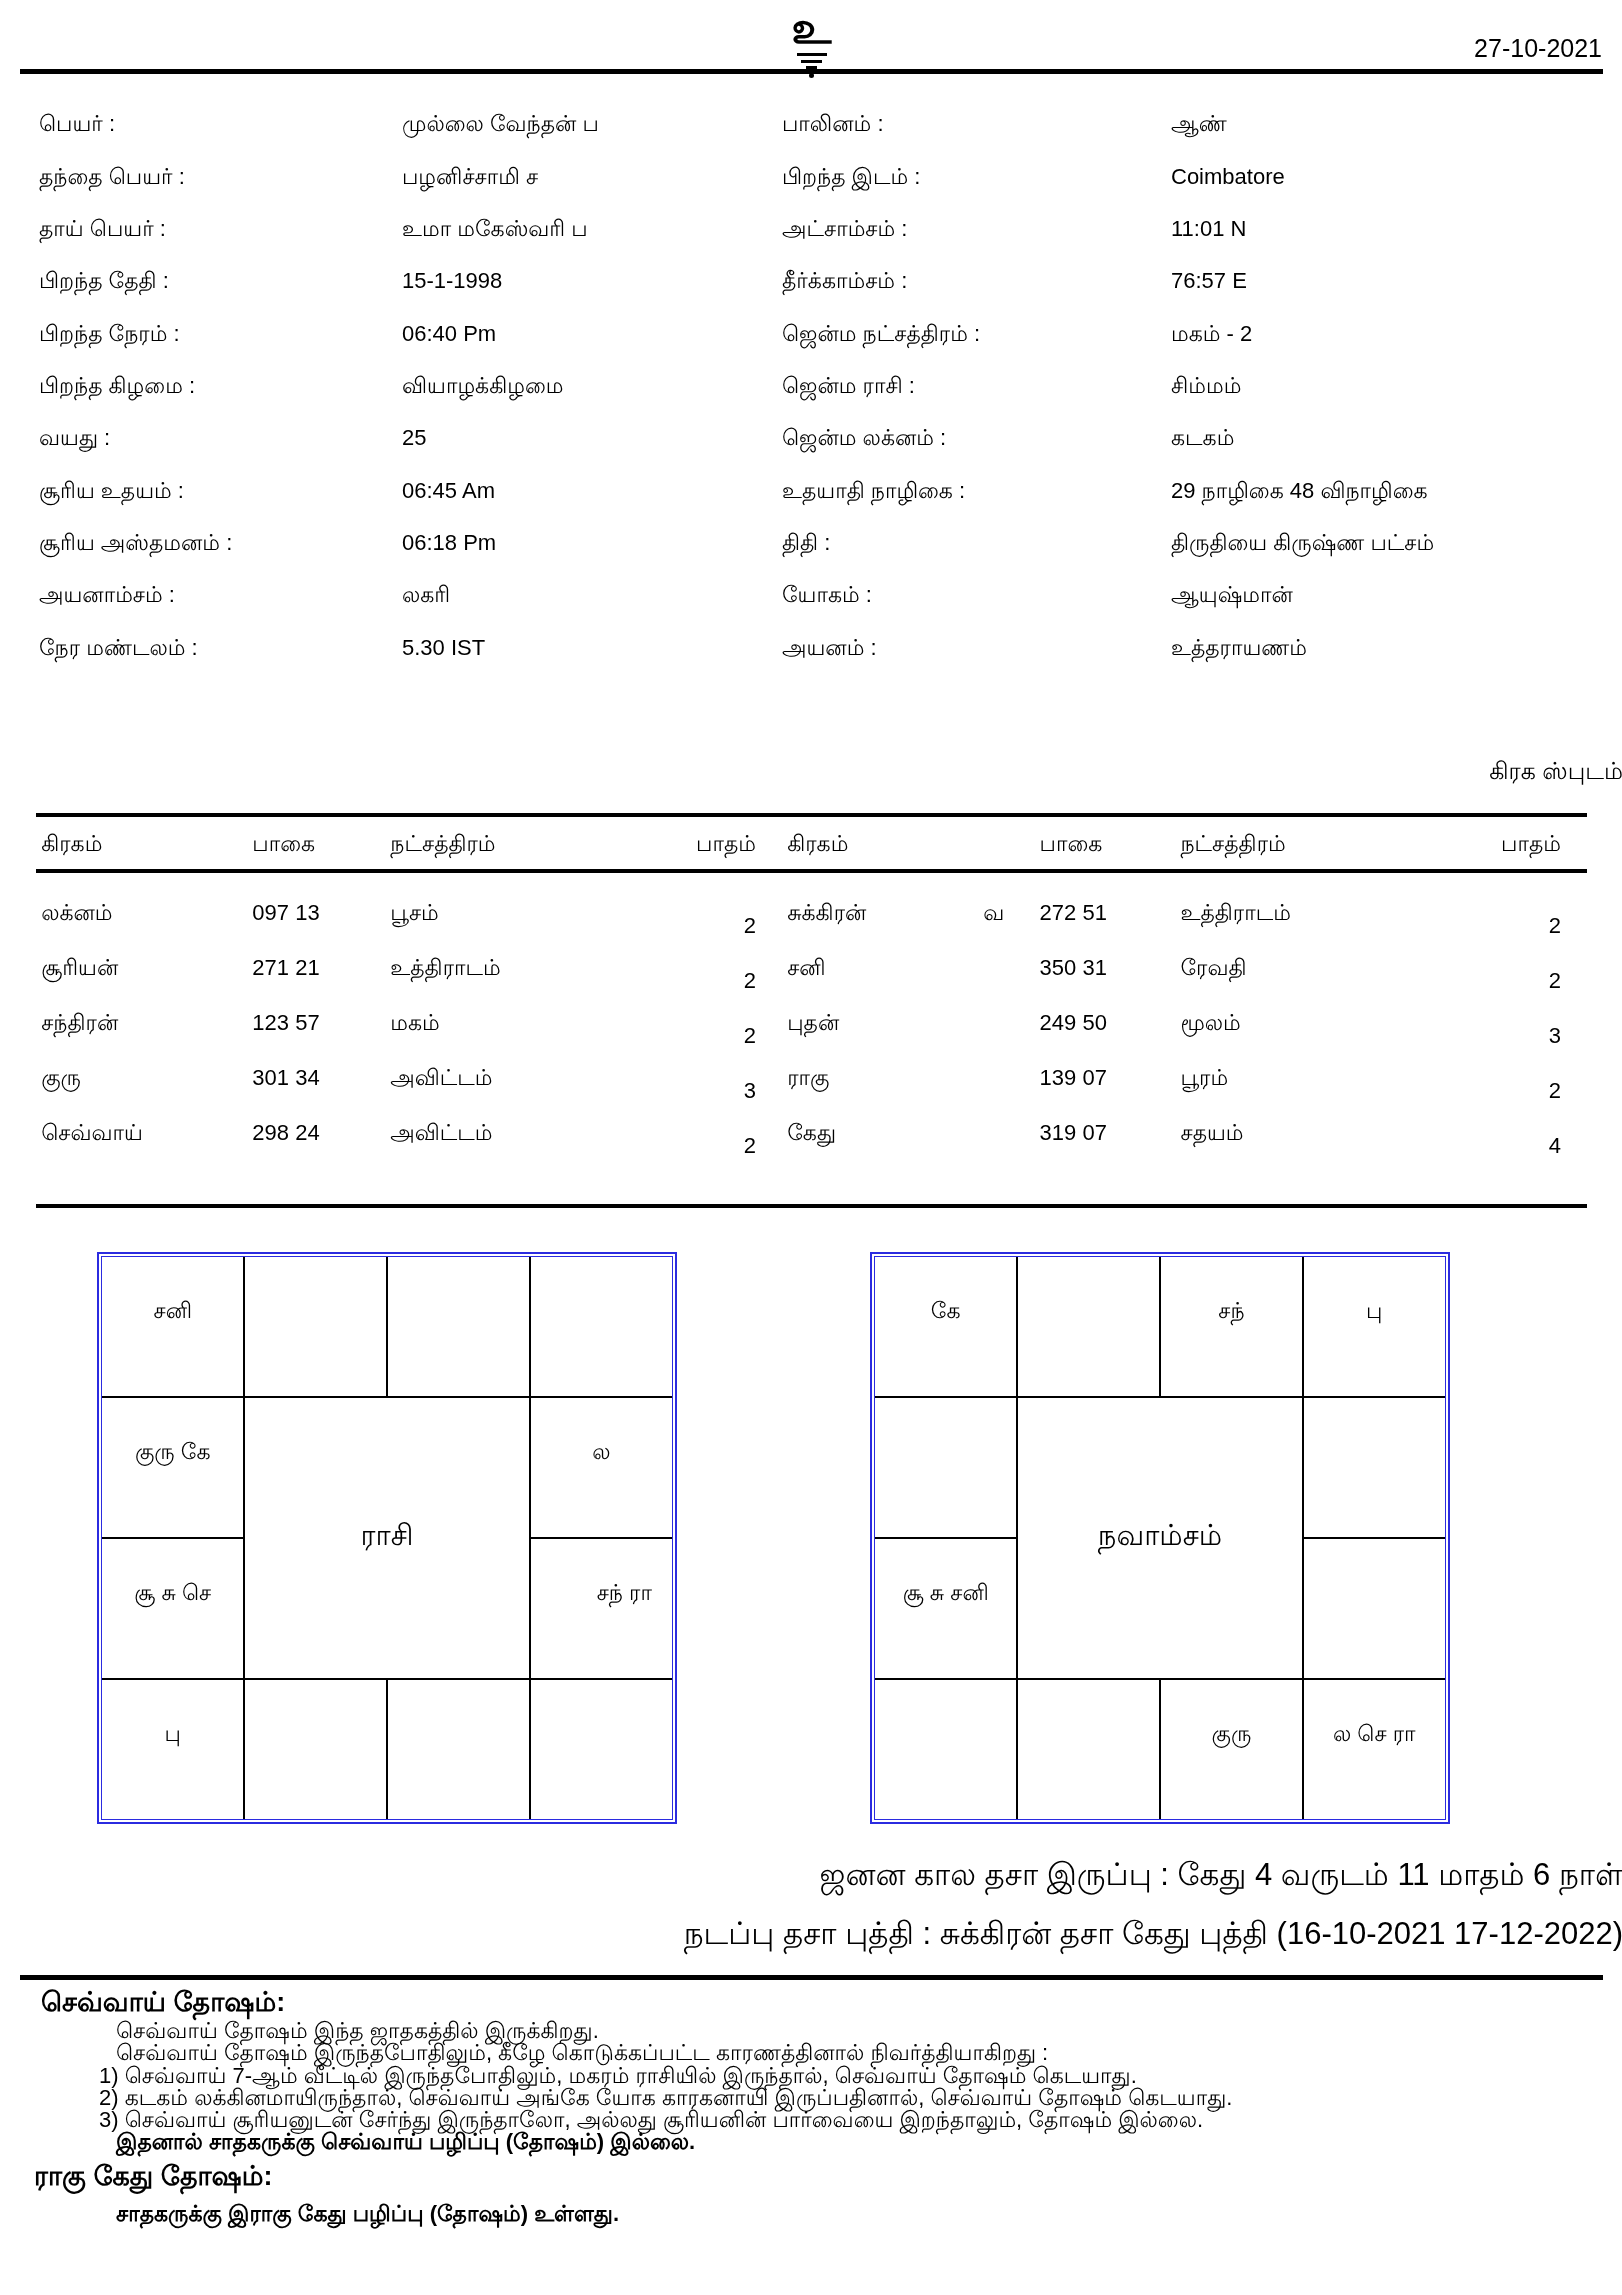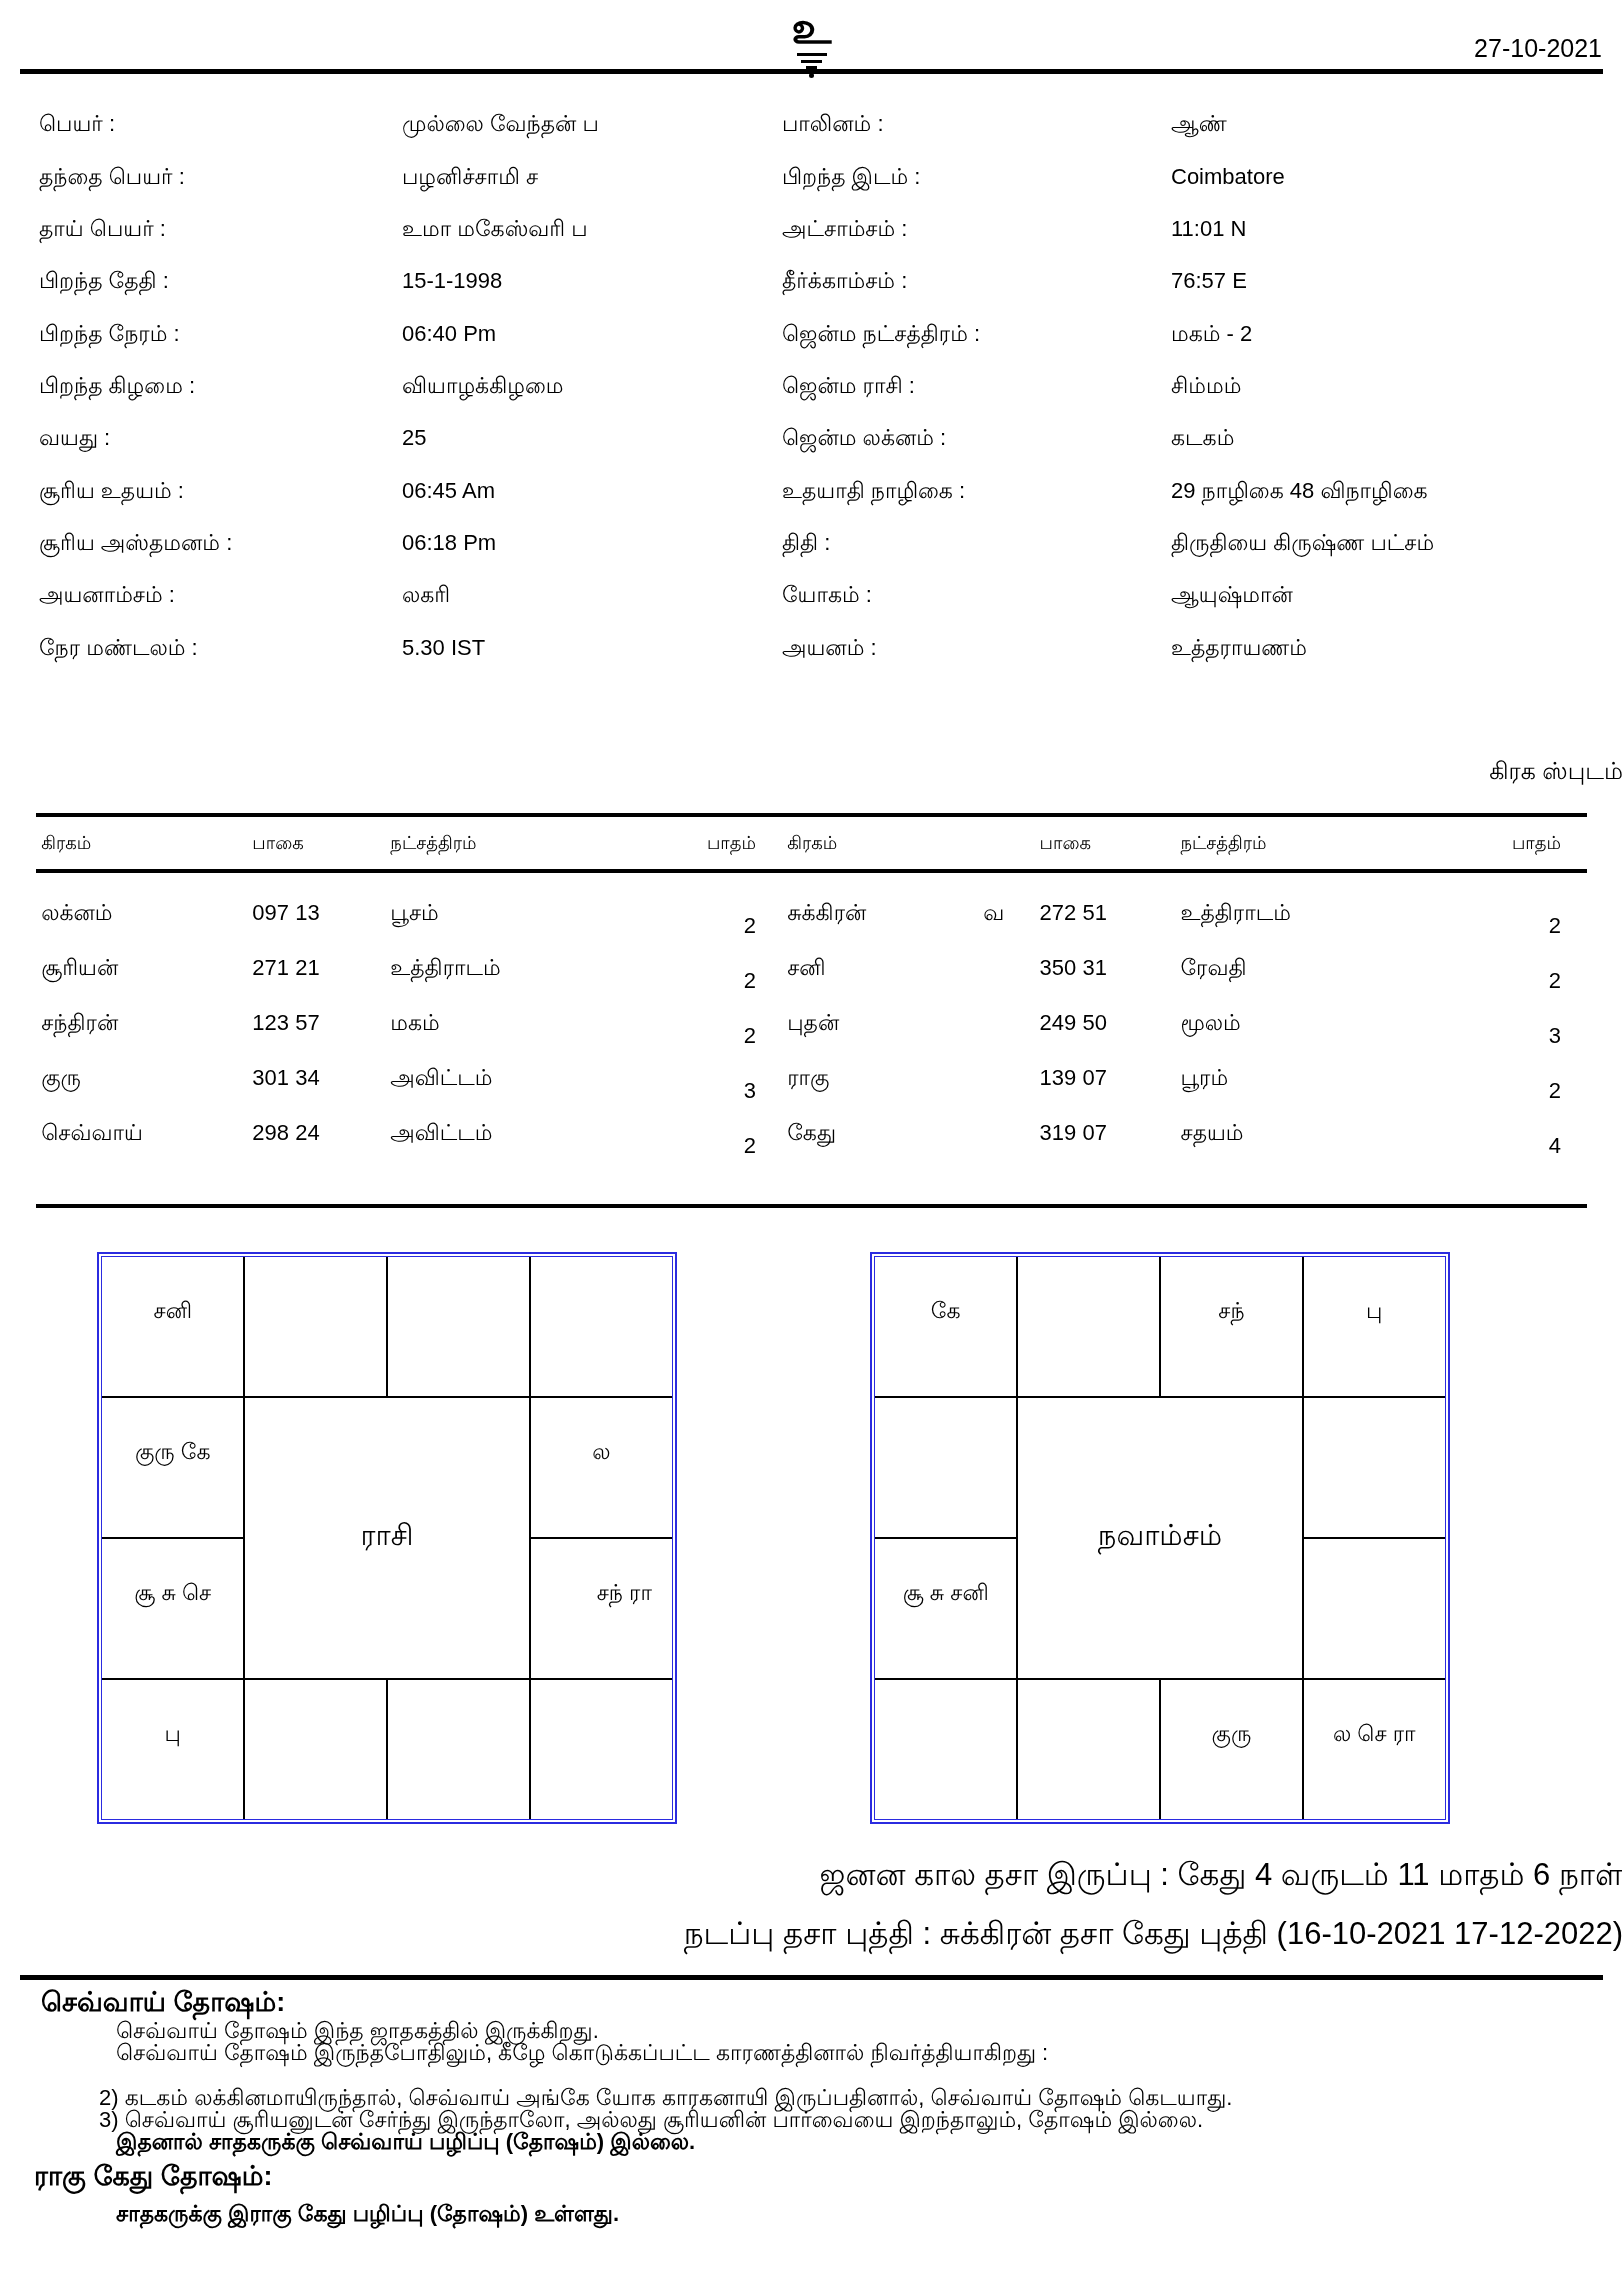--- a/index.html
+++ b/index.html
@@ -30,21 +30,21 @@
   .d-value1{left:402px;}
   .d-label2{left:782px;}
   .d-value2{left:1171px;}
   
   .table-title{position:absolute;top:758px;left:0;right:0;text-align:right;font-size:23.6px;}
   .t-rule{position:absolute;left:36px;width:1551px;height:3.9px;background:#000;}
   .t-rule.r1{top:813px;}
   .t-rule.r2{top:869px;}
   .t-rule.r3{top:1204px;}
   .thead,.trow{position:absolute;left:36px;width:1551px;display:flex;}
-  .thead{top:818px;height:51px;line-height:51px;font-size:18px;}
+  .thead{top:818px;height:51px;line-height:51px;font-size:22px;}
   .half-l{width:746px;display:grid;grid-template-columns:29% 18.5% 40% 12.5%;}
   .half-r{width:805px;margin-left:0px;display:grid;grid-template-columns:25% 7% 17.5% 38.5% 12%;}
   .thead .cell,.trow .cell{white-space:nowrap;overflow:visible;}
   .cell.graham{padding-left:5.2px;}
   .cell.patham{text-align:right;padding-right:26px;}
   .trow{height:55px;line-height:55px;font-size:22px;}
   .trow .patham span{position:relative;top:13px;}
   
   .chart{position:absolute;top:1252px;width:580px;height:572px;
          border:2px solid #2b2be0;
@@ -293,20 +293,21 @@
     </div>
   </div>
 
   <div class="dasa-line dasa1">ஜனன கால தசா இருப்பு  : கேது 4 வருடம் 11 மாதம் 6 நாள்</div>
   <div class="dasa-line dasa2">நடப்பு தசா புத்தி : சுக்கிரன் தசா கேது புத்தி (16-10-2021   17-12-2022)</div>
   <div class="rule rule-bottom"></div>
 
   <div class="sec-heading h-chevvai">செவ்வாய் தோஷம்:</div>
   <div class="body-line bl-indent cl1">செவ்வாய் தோஷம் இந்த ஜாதகத்தில் இருக்கிறது.</div>
   <div class="body-line bl-indent cl2">செவ்வாய் தோஷம் இருந்தபோதிலும், கீழே கொடுக்கப்பட்ட காரணத்தினால் நிவர்த்தியாகிறது :</div>
+  <div class="body-line bl-num cl3">1) செவ்வாய் 7-ஆம் வீட்டில் இருந்தபோதிலும், மகரம் ராசியில் இருந்தால், செவ்வாய் தோஷம் கெடயாது.</div>
   <div class="body-line bl-num cl4">2) கடகம் லக்கினமாயிருந்தால், செவ்வாய் அங்கே யோக காரகனாயி இருப்பதினால், செவ்வாய் தோஷம் கெடயாது.</div>
   <div class="body-line bl-num cl5">3) செவ்வாய் சூரியனுடன் சேர்ந்து இருந்தாலோ, அல்லது சூரியனின் பார்வையை இறந்தாலும், தோஷம் இல்லை.</div>
   <div class="body-line bl-indent bl-bold cl6">இதனால் சாதகருக்கு செவ்வாய் பழிப்பு (தோஷம்) இல்லை.</div>
 
   <div class="sec-heading h-rahu">ராகு கேது தோஷம்:</div>
   <div class="body-line bl-indent bl-bold rk1">சாதகருக்கு இராகு கேது பழிப்பு (தோஷம்) உள்ளது.</div>
 
 </div>
 
 

